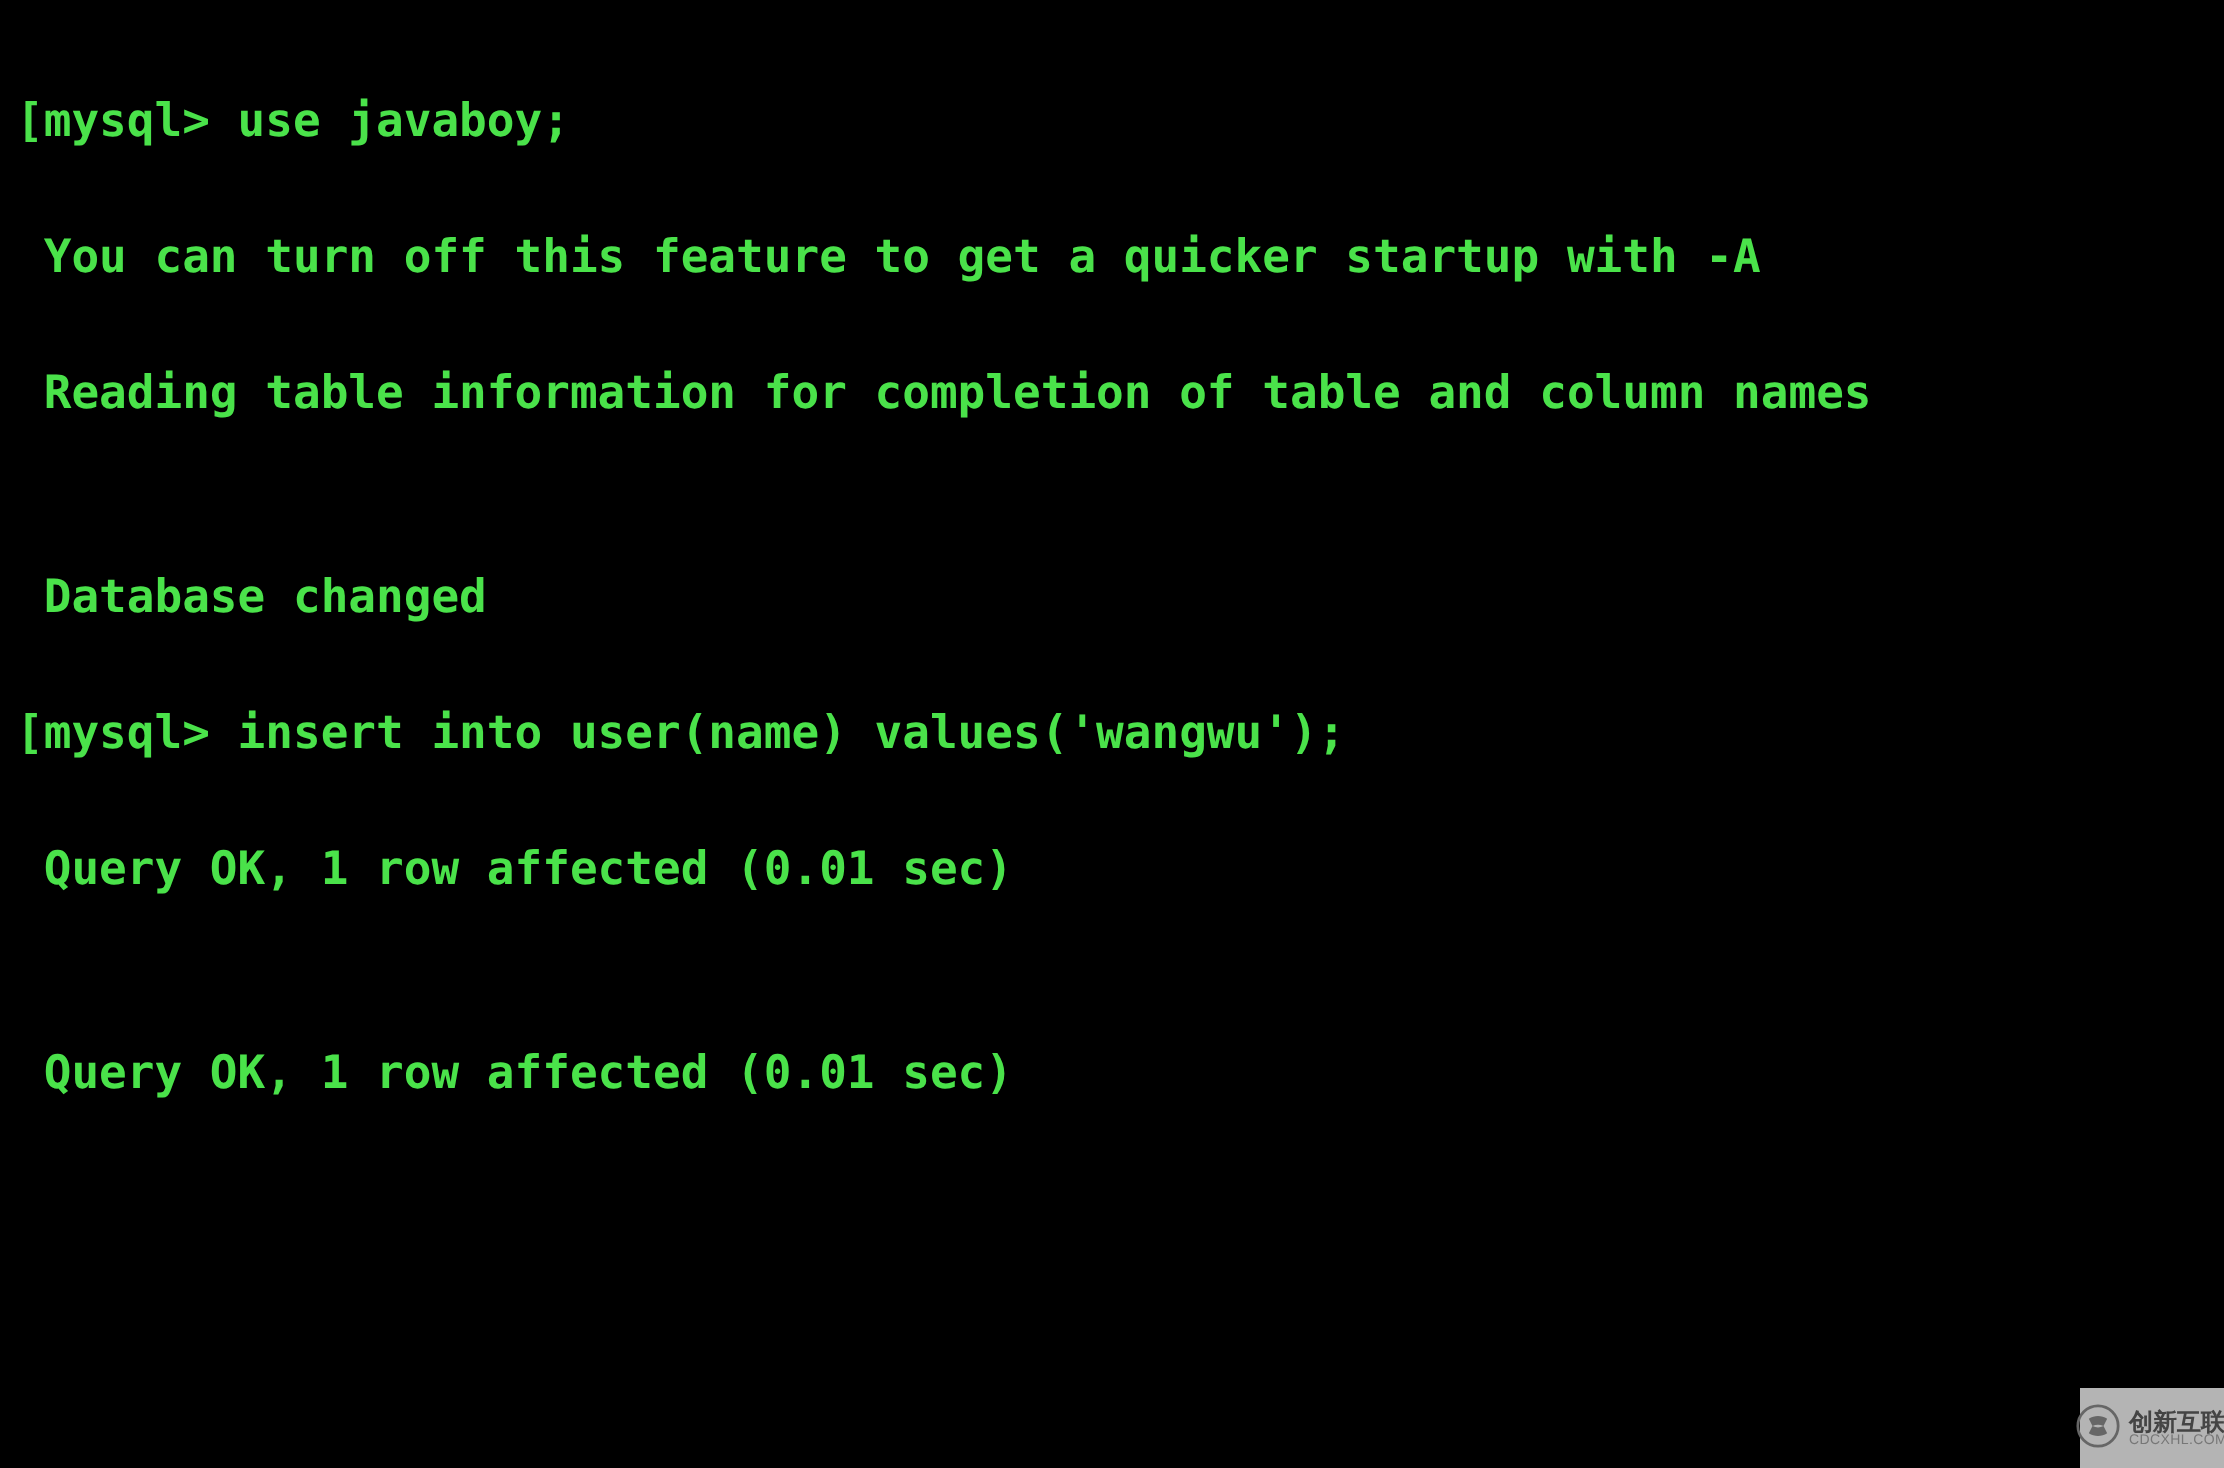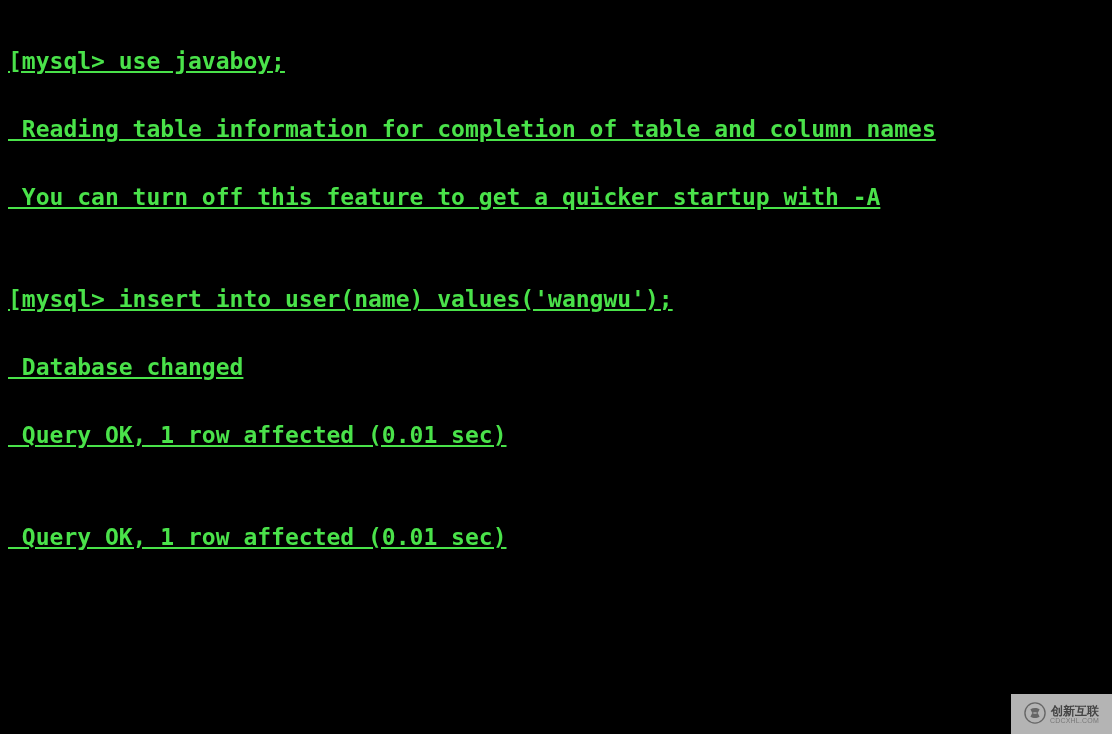--- a/index.html
+++ b/index.html
@@ -16,62 +16,60 @@
     font-size: 23px;
     line-height: 34px;
     color: #4ae24a;
     font-weight: 600;
     padding: 10px 8px;
     white-space: pre;
     letter-spacing: 0px;
   }
   .line {
     display: block;
-    text-decoration: underline;
   }
   .watermark {
     position: absolute;
     right: 0;
     bottom: 0;
-    width: 101px;
+    width: 72px;
     height: 40px;
     background: rgba(240,240,240,0.75);
     display: flex;
     align-items: center;
     justify-content: center;
     font-family: sans-serif;
     font-size: 11px;
     color: #555;
     gap: 4px;
-    text-align: right;
   }
   .watermark svg {
     width: 22px;
     height: 22px;
   }
   .wm-text {
     display:flex;
     flex-direction:column;
     line-height:1;
     font-size:10px;
     color:#444;
   }
   .wm-text .t1 { font-size:12px; font-weight:bold; }
   .wm-text .t2 { font-size:7px; letter-spacing:0.2px; color:#777;}
 </style>
 </head>
 <body>
 
 <div class="terminal">
 <span class="line">[mysql&gt; use javaboy;</span>
+<span class="line"> You can turn off this feature to get a quicker startup with -A</span>
 <span class="line"> Reading table information for completion of table and column names</span>
-<span class="line"> You can turn off this feature to get a quicker startup with -A</span>
 <span class="line"></span>
+<span class="line"> Database changed</span>
 <span class="line">[mysql&gt; insert into user(name) values('wangwu');</span>
-<span class="line"> Database changed</span>
 <span class="line"> Query OK, 1 row affected (0.01 sec)</span>
 <span class="line"></span>
 <span class="line"> Query OK, 1 row affected (0.01 sec)</span>
 <span class="line"></span>
 
 
 
 
 
 

